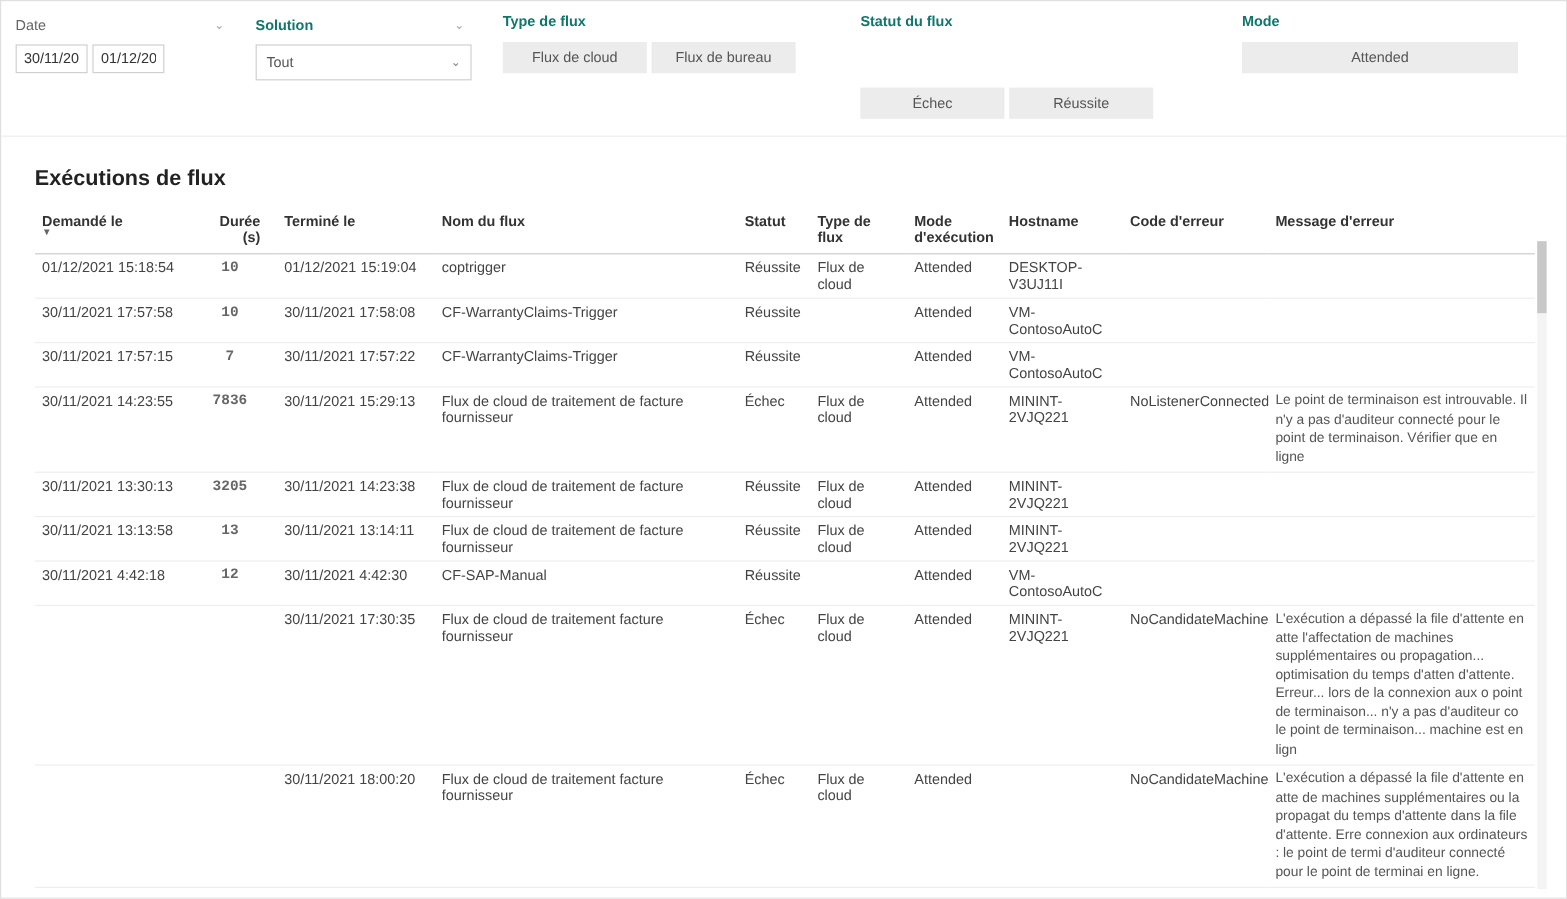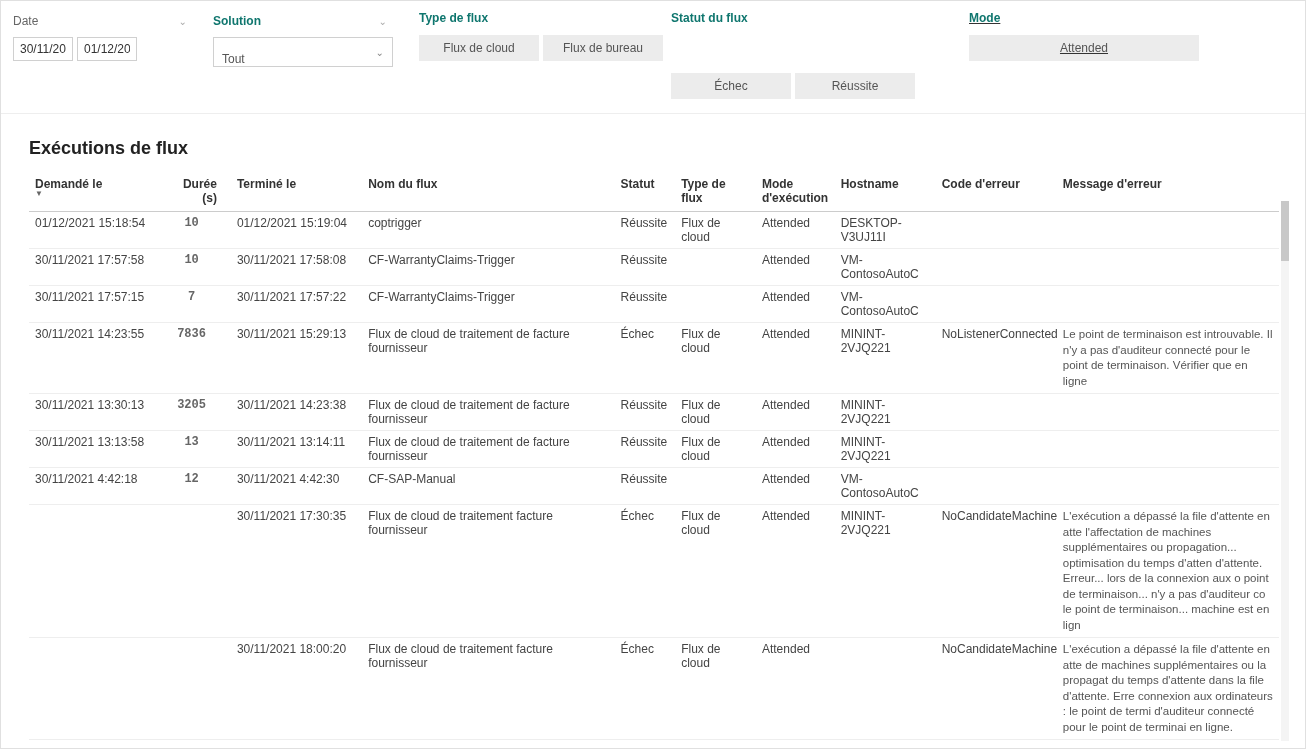--- a/index.html
+++ b/index.html
@@ -43,21 +43,21 @@
     font-size: 12px;
     color: #333;
     background: #fff;
   }
   .select-box {
     position: relative;
     width: 180px;
     height: 30px;
     border: 1px solid #d0d0d0;
     display: flex;
-    align-items: flex-end;
+    align-items: center;
     padding: 0 8px;
     font-size: 12px;
     color: #555;
     background: #fff;
   }
   .chevron {
     position: absolute;
     right: 8px;
     top: 50%;
     transform: translateY(-50%);
@@ -224,29 +224,29 @@
   </div>
 
   <div class="filter-block" style="margin-left:18px;">
     <span class="filter-label filter-label-bold">Type de flux</span>
     <div class="slicer-row" style="margin-top:4px;">
       <button class="slicer-btn">Flux de cloud</button>
       <button class="slicer-btn">Flux de bureau</button>
     </div>
   </div>
 
-  <div class="filter-block" style="gap:44px;">
+  <div class="filter-block" style="margin-left:46px;gap:44px;">
     <span class="filter-label filter-label-bold">Statut du flux</span>
     <div class="slicer-row" style="margin-top:4px;">
       <button class="slicer-btn">Échec</button>
       <button class="slicer-btn">Réussite</button>
     </div>
   </div>
 
-  <div class="filter-block" style="margin-left:46px;text-decoration:underline;">
+  <div class="filter-block" style="margin-left:66px;">
     <span class="filter-label filter-label-bold">Mode</span>
     <div class="slicer-row" style="margin-top:4px;">
       <button class="slicer-btn slicer-wide">Attended</button>
     </div>
   </div>
 
 </div>
 
 <div class="content">
   <div class="section-title">Exécutions de flux</div>

